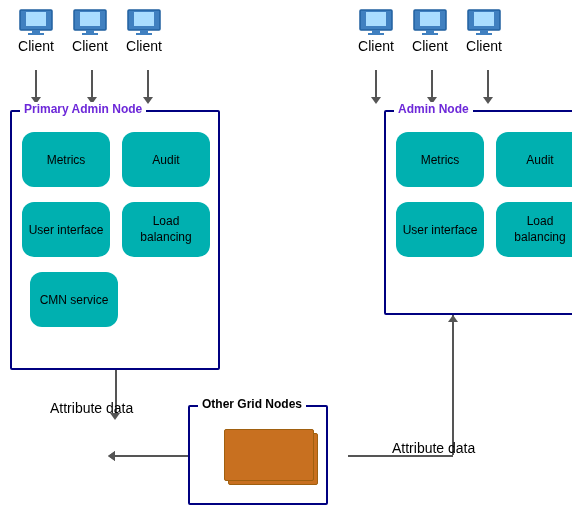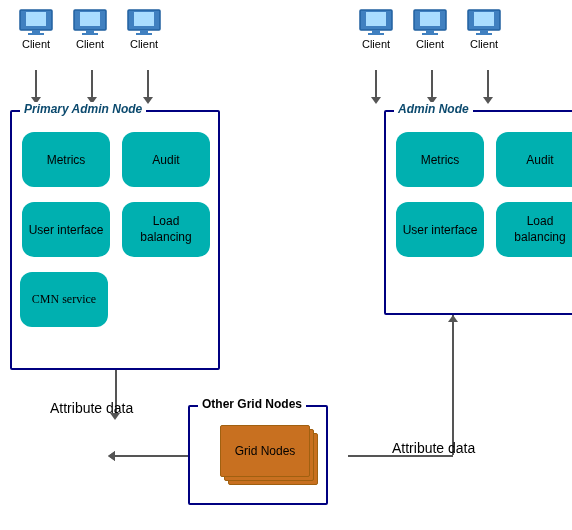--- a/index.html
+++ b/index.html
@@ -22,21 +22,21 @@
       display: flex;
       flex-direction: column;
       align-items: center;
       gap: 2px;
     }
     .monitor-icon {
       width: 36px;
       height: 28px;
     }
     .client-label {
-      font-size: 11px;
+      font-size: 14px;
       color: #000;
     }
 
     
     .arrow-down {
       position: absolute;
       width: 2px;
       background: #555;
     }
     .arrow-down::after {
@@ -60,22 +60,21 @@
     }
 
     .node-title {
       position: absolute;
       top: -10px;
       left: 8px;
       background: #ffffff;
       padding: 0 4px;
       font-weight: bold;
       font-size: 12px;
-      color: #0c4a6e;
-      font-style: italic;
+      color: #6d28d9;
     }
 
     
     .tile {
       position: absolute;
       background: #00b0b0;
       color: #000;
       font-size: 12px;
       display: flex;
       align-items: center;
@@ -230,21 +229,21 @@
 
     <div class="tile" style="left:10px; top:90px; width:88px; height:55px;">
       <span>User interface</span>
     </div>
 
     <div class="tile" style="left:110px; top:90px; width:88px; height:55px;">
       <span style="white-space:pre-line; line-height:1.3;">Load
 balancing</span>
     </div>
 
-    <div class="tile" style="left:8px; top:160px; width:88px; height:55px;font-family:Liberation Serif, serif;">
+    <div class="tile" style="left:18px; top:160px; width:88px; height:55px;">
       <span>CMN service</span>
     </div>
   </div>
 
   <div class="node-box" style="left:348px; top:110px; width:210px; height:205px;margin-left:36px;">
     <span class="node-title">Admin Node</span>
 
     <div class="tile" style="left:10px; top:20px; width:88px; height:55px;">
       <span>Metrics</span>
     </div>
@@ -265,23 +264,20 @@
 
   <div class="grid-nodes-box" style="left:188px; top:405px; width:140px; height:100px;">
     <span class="grid-nodes-title">Other Grid Nodes</span>
 
     <div style="position:absolute; left:30px; top:18px; width:100px; height:65px;">
 
       <div class="grid-tile" style="left:8px; top:8px; width:90px; height:52px; background:#c87020; border:1px solid #a06010;"></div>
 
       <div class="grid-tile" style="left:4px; top:4px; width:90px; height:52px; background:#c87020; border:1px solid #a06010;"></div>
 
-      <div class="grid-tile" style="left:0px; top:0px; width:90px; height:52px; background:#c87020; border:1px solid #a06010;">
-        <span>Grid Nodes</span>
-      </div>
     </div>
   </div>
 
   <div class="line-v" style="position:absolute; left:115px; top:370px; height:45px; background:#555;"></div>
 
   <div style="position:absolute; left:110px; top:413px; width:0; height:0; border-left:5px solid transparent; border-right:5px solid transparent; border-top:7px solid #555;"></div>
 
   <span class="arrow-label" style="left:50px; top:400px;">Attribute data</span>
 
   <div class="line-h" style="position:absolute; left:348px; top:455px; width:105px; background:#555;"></div>

